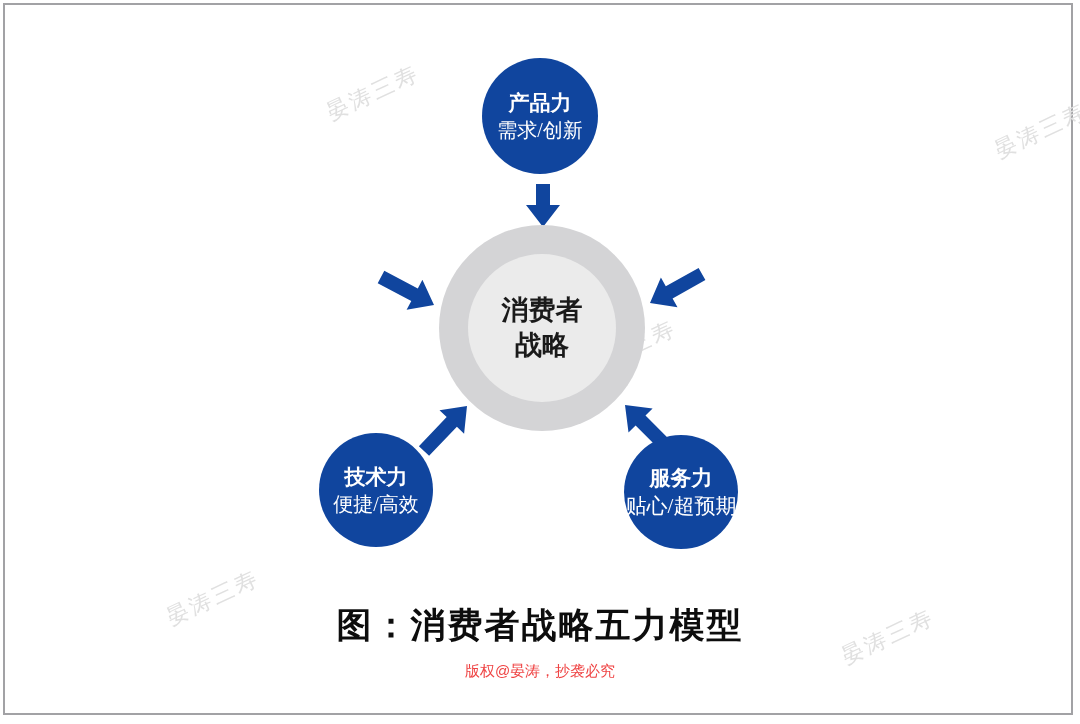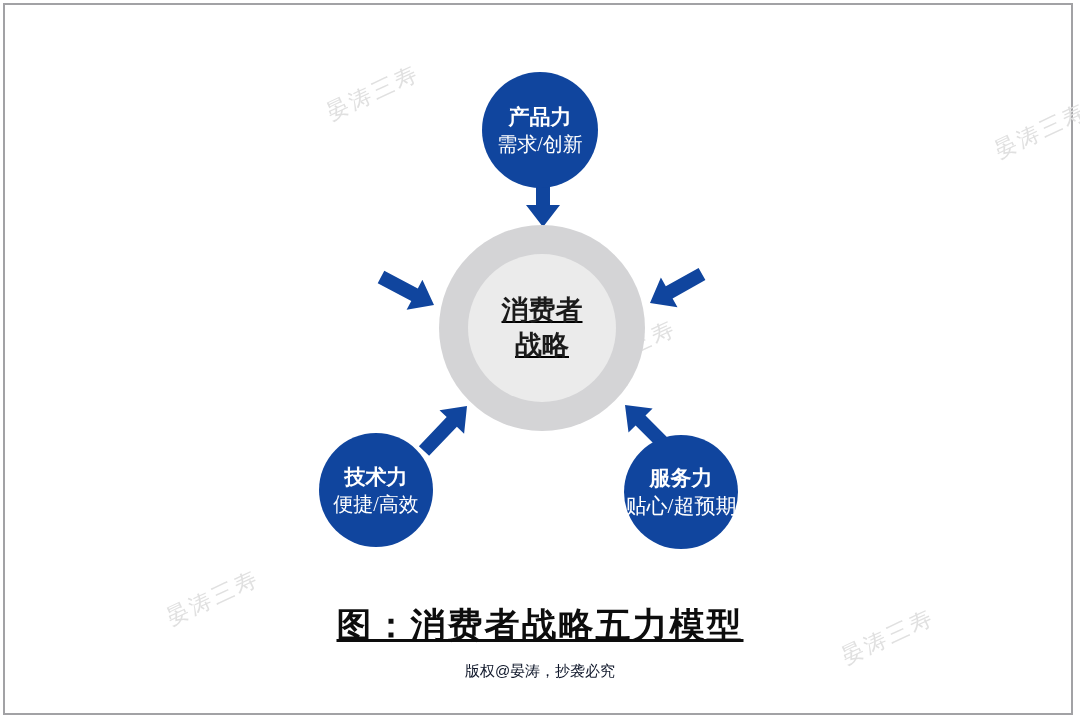--- a/index.html
+++ b/index.html
@@ -37,21 +37,21 @@
   .diagram { position: absolute; inset: 0; z-index: 2; }
   svg.arrows { position: absolute; left: 0; top: 0; }
   .arrow { fill: var(--arrow-blue, #10459e); }
 
   .center-outer {
     position: absolute;
     left: 439px; top: 225px;
     width: 206px; height: 206px;
     border-radius: 50%;
     background: var(--ring-gray, #d4d4d6);
-    display: flex; align-items: center; justify-content: center; text-decoration: underline;
+    display: flex; align-items: center; justify-content: center;
   }
   .center-inner {
     width: 148px; height: 148px;
     border-radius: 50%;
     background: var(--inner-gray, #ebebeb);
     display: flex; align-items: center; justify-content: center;
   }
   .center-text {
     font-size: 27px;
     font-weight: 700;
@@ -84,28 +84,27 @@
   }
   .caption-title {
     position: absolute;
     left: 0; top: 602px; width: 1080px;
     text-align: center;
     font-family: "Liberation Serif", serif;
     font-size: 35px;
     font-weight: 700;
     color: #0d0d0d;
     letter-spacing: 2px;
-    text-decoration: underline;
   }
   .caption-copyright {
     position: absolute;
     left: 0; top: 662px; width: 1080px;
     text-align: center;
     font-size: 15px;
-    color: #0f172a;
+    color: #ef4444;
   }
 </style>
 </head>
 <body>
 
 <div id="stage">
 
   <div class="frame"></div>
 
   <div class="wm-layer">
@@ -128,21 +127,21 @@
 
     <div class="center-outer">
       <div class="center-inner">
         <div class="center-text">
           <div>消费者</div>
           <div>战略</div>
         </div>
       </div>
     </div>
 
-    <div class="force-circle" style="left:482px; top:72px; width:116px; height:116px">
+    <div class="force-circle" style="left:482px; top:58px; width:116px; height:116px">
       <div class="force-title">产品力</div>
       <div class="force-subtitle">需求/创新</div>
     </div>
 
 
 
     <div class="force-circle" style="left:319px; top:433px">
       <div class="force-title">技术力</div>
       <div class="force-subtitle">便捷/高效</div>
     </div>

